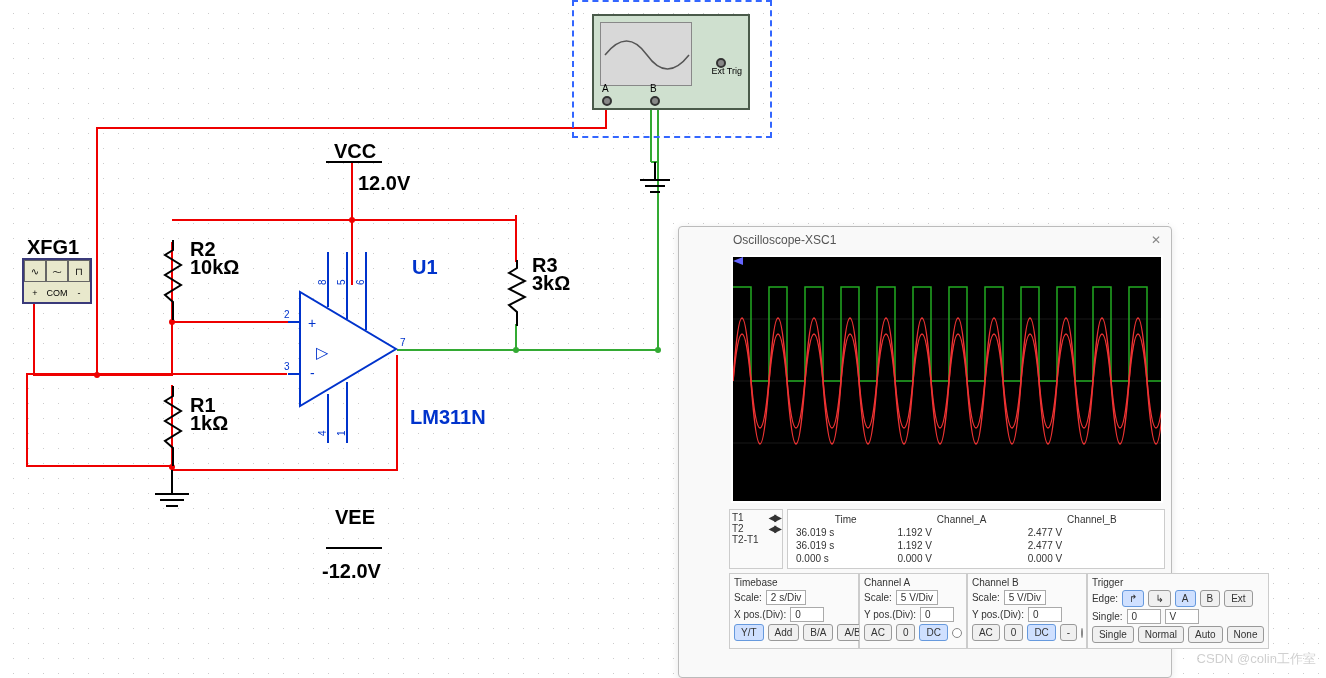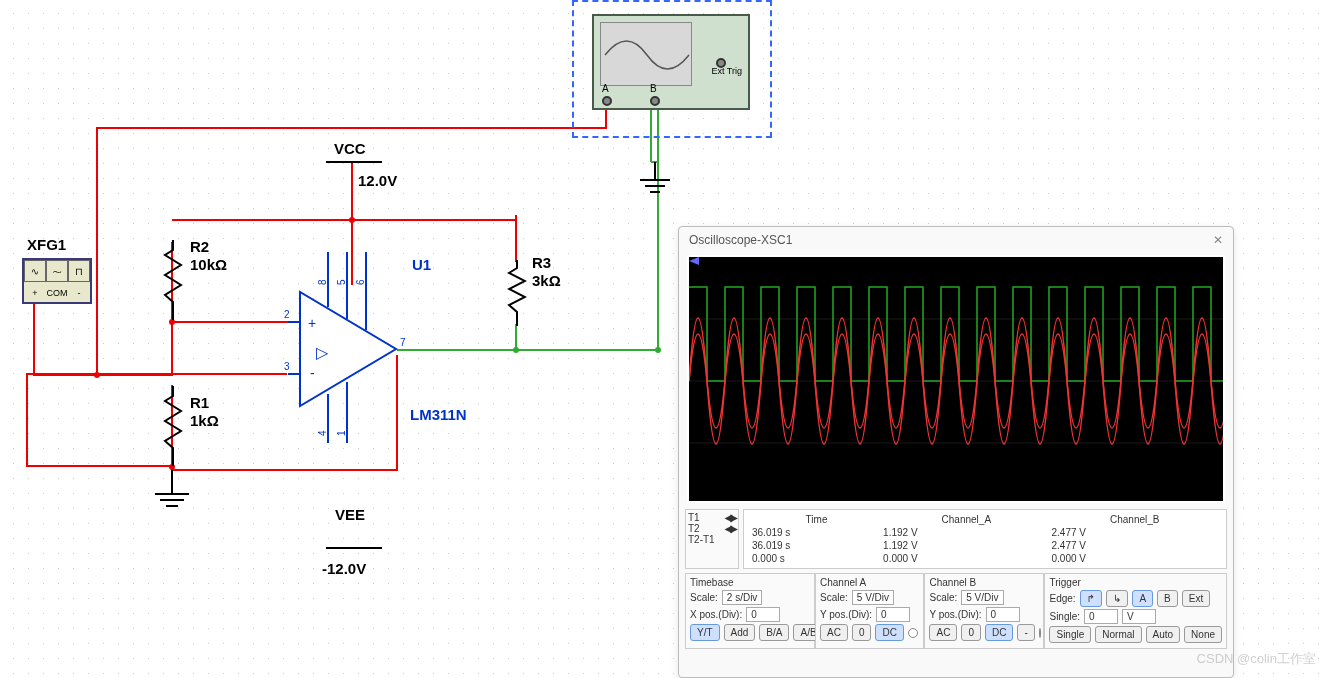--- a/index.html
+++ b/index.html
@@ -3,42 +3,42 @@
 <meta charset="utf-8">
 <style>
   * { box-sizing: border-box; margin: 0; padding: 0; }
   body { font-family: Arial, sans-serif; background: #fff; width: 1326px; height: 678px; position: relative; overflow: hidden; }
   
   
   .grid { position: absolute; inset: 0; background-image: radial-gradient(circle, #ccc 0.6px, transparent 0.6px); background-size: 15px 15px; background-position: 6px 6px; }
   
   .schematic { position: absolute; inset: 0; }
   
-  .lbl { position: absolute; font-weight: bold; font-size: 15px; color: #000; white-space: nowrap; }
+  .lbl { position: absolute; font-weight: bold; font-size: 20px; color: #000; white-space: nowrap; }
   .blue { color: #0033cc; font-weight: bold; }
   
   .xfg { position: absolute; left: 22px; top: 258px; width: 70px; height: 46px; border: 2px solid #3a3a7a; background: #e8e8cc; }
   .xfg-row1 { height: 22px; display: flex; }
   .xfg-row1 > div { flex: 1; border: 1px solid #666; display: flex; align-items: center; justify-content: center; font-size: 10px; }
   .xfg-row2 { height: 22px; display: flex; font-size: 9px; }
   .xfg-row2 > div { flex: 1; display: flex; align-items: center; justify-content: center; }
   
   .r-symbol { position: absolute; width: 20px; }
   .r-symbol svg { display: block; }
   
   
   .scope-icon { position: absolute; left: 592px; top: 14px; width: 158px; height: 96px; border: 2px solid #4a5a4a; background: #cfe0cf; }
   .scope-icon .screen { position: absolute; left: 6px; top: 6px; width: 92px; height: 64px; background: #d8d8d8; border: 1px solid #888; }
   .scope-icon .et { position: absolute; right: 6px; top: 50px; font-size: 9px; }
   .scope-icon .port { position: absolute; bottom: 2px; width: 10px; height: 10px; border-radius: 50%; border: 2px solid #333; background: #888; }
   
   .dash-box { position: absolute; left: 572px; top: 0px; width: 200px; height: 138px; border: 2px dashed #3366ff; }
   
   
-  .osc-win { position: absolute; left: 678px; top: 226px; width: 556px; height: 452px; background: #f9f9f9; border: 1px solid #bbb; border-radius: 4px; box-shadow: 0 2px 8px rgba(0,0,0,.1); }
+  .osc-win { position: absolute; left: 678px; top: 226px; width: 494px; height: 452px; background: #f9f9f9; border: 1px solid #bbb; border-radius: 4px; box-shadow: 0 2px 8px rgba(0,0,0,.1); padding-left: 44px; }
   .osc-title { padding: 6px 10px; font-size: 12px; color: #555; display: flex; justify-content: space-between; align-items: center; }
   .osc-close { cursor: pointer; color: #888; }
   .osc-display { margin: 2px 8px; height: 248px; background: #000; border: 2px solid #fff; position: relative; overflow: hidden; }
   
   .osc-panel { padding: 4px 6px; font-size: 11px; color: #333; }
   .osc-top-row { display: flex; gap: 4px; margin-bottom: 4px; }
   .osc-cursor-box { width: 54px; border: 1px solid #ccc; background: #fafafa; padding: 2px; font-size: 10px; }
   .osc-cursor-box div { display: flex; justify-content: space-between; align-items: center; }
   .osc-readout { flex: 1; border: 1px solid #ccc; background: #fff; padding: 2px 6px; font-size: 10px; }
   .osc-readout table { width: 100%; }

